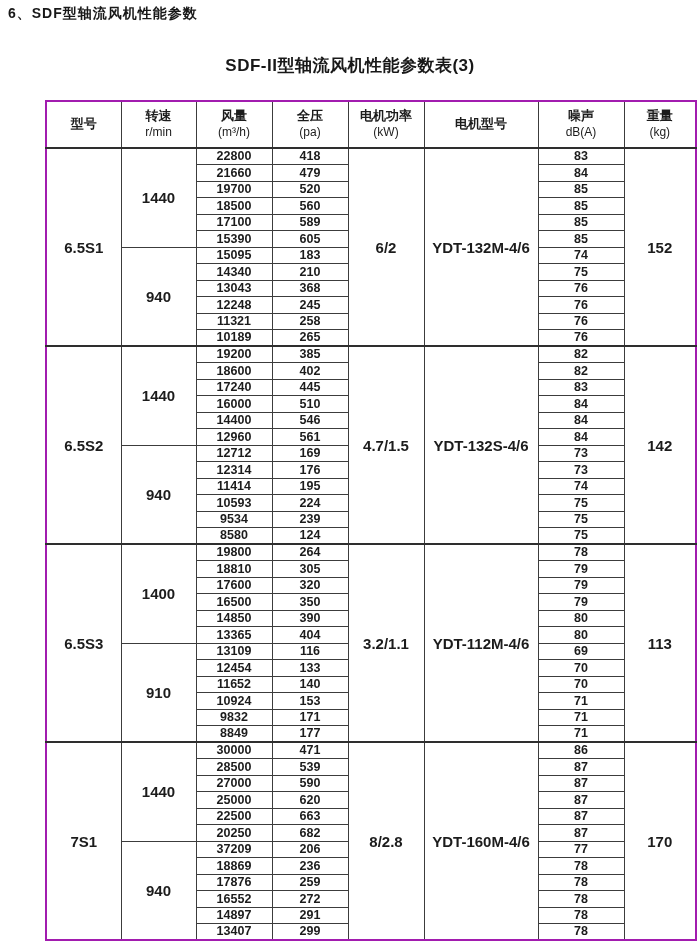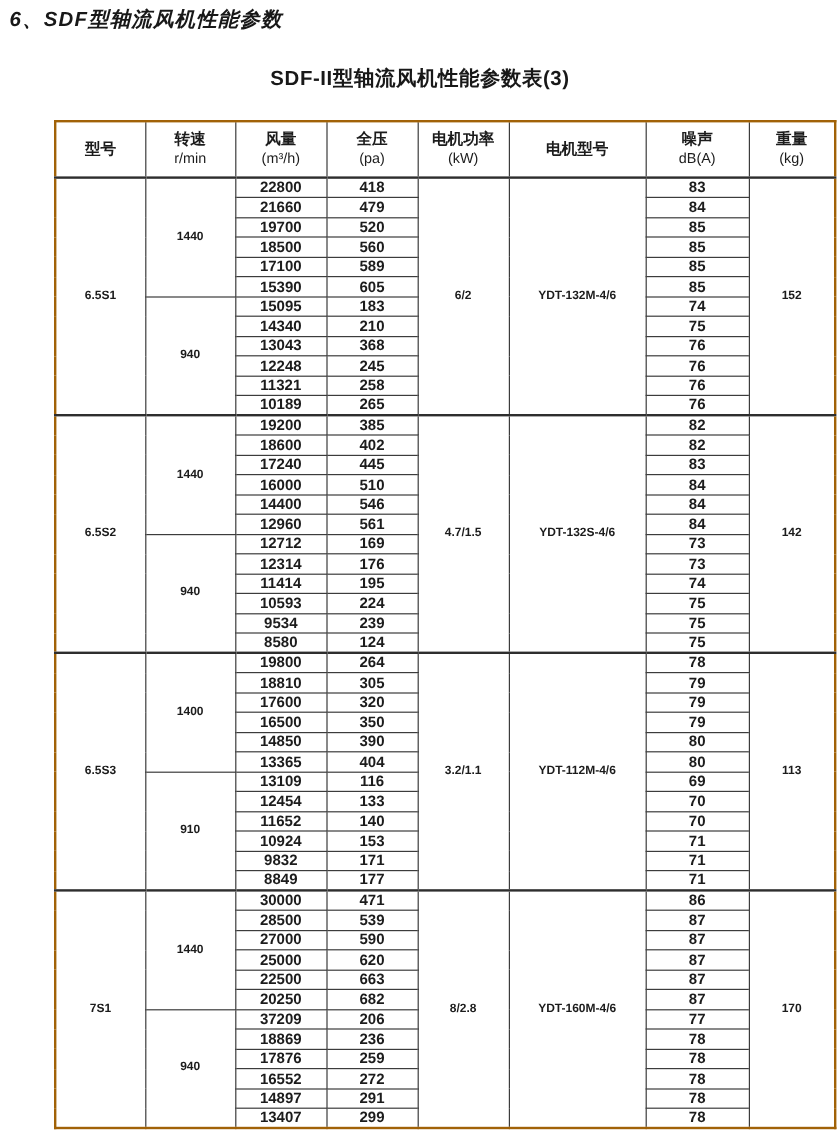--- a/index.html
+++ b/index.html
@@ -11,44 +11,43 @@
   }
   .page {
     position: relative;
     width: 700px; height: 945px;
     background: #ffffff;
     overflow: hidden;
   }
   .page-title {
     position: absolute;
     left: 8px; top: 5px;
-    font-size: 17px;
+    font-size: 14px;
     font-weight: 700;
     letter-spacing: 1px;
     color: #181818;
     white-space: nowrap;
-    font-style: italic;
   }
   .table-title {
     position: absolute;
     left: 0; right: 0; top: 54px;
     text-align: center;
     font-size: 17px;
     font-weight: 700;
     letter-spacing: 0.5px;
     color: #181818;
     white-space: nowrap;
   }
   table.perf-table {
     position: absolute;
     left: 45px; top: 100px;
     width: 650px;
     border-collapse: collapse;
     table-layout: fixed;
-    border: 2px solid #a16207;
+    border: 2px solid #a21caf;
   }
   .perf-table th, .perf-table td {
     border: 1px solid #3c3c3c;
     text-align: center;
     vertical-align: middle;
     font-weight: 700;
     padding: 0;
     overflow: hidden;
     white-space: nowrap;
   }
@@ -58,21 +57,21 @@
     line-height: 1.3;
     border-bottom: 2px solid #2e2e2e;
   }
   .perf-table thead .hline2 { font-size: 12px; font-weight: 400; }
   .perf-table tbody tr { height: 16.5px; }
   .perf-table tbody td {
     font-size: 12.5px;
     line-height: 1;
   }
   .perf-table tbody td.merged {
-    font-size: 10px;
+    font-size: 15px;
   }
   .perf-table tbody tr.block-start td { border-top: 2px solid #2e2e2e; text-align: center; }
 </style>
 </head>
 <body>
 
 <div class="page">
 
   <div class="page-title">6、SDF型轴流风机性能参数</div>
   <div class="table-title">SDF-II型轴流风机性能参数表(3)</div>

